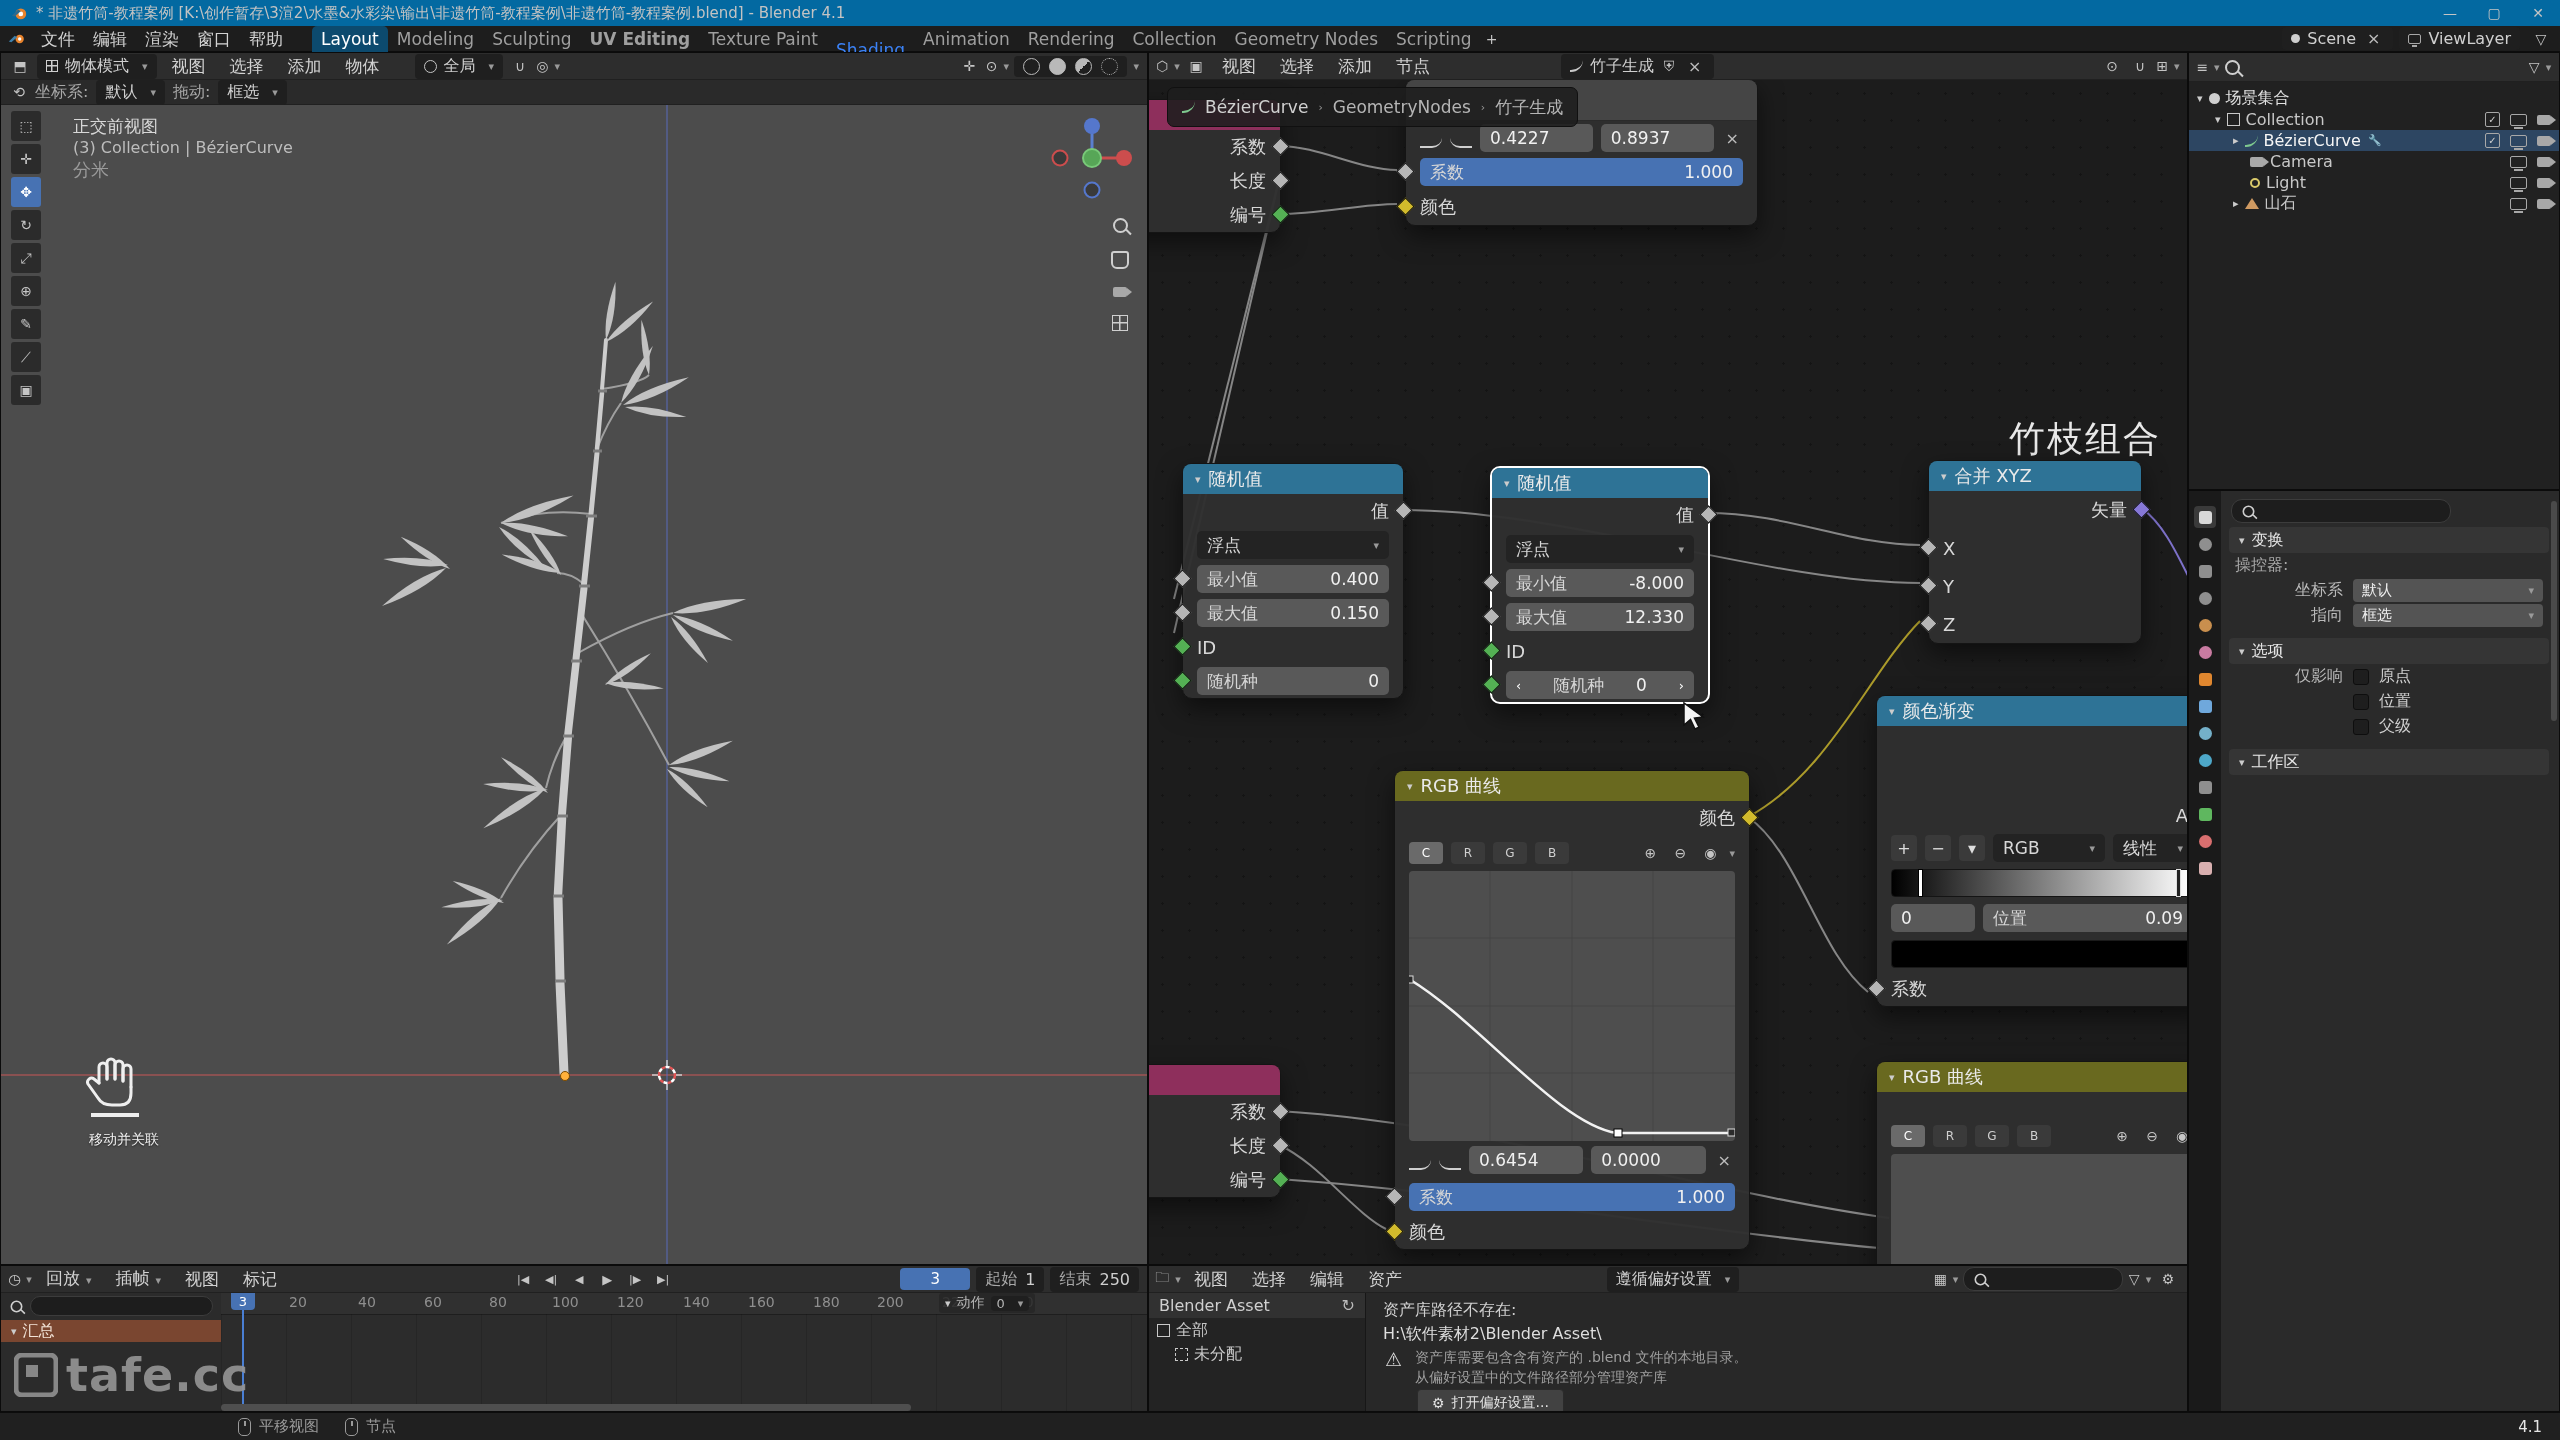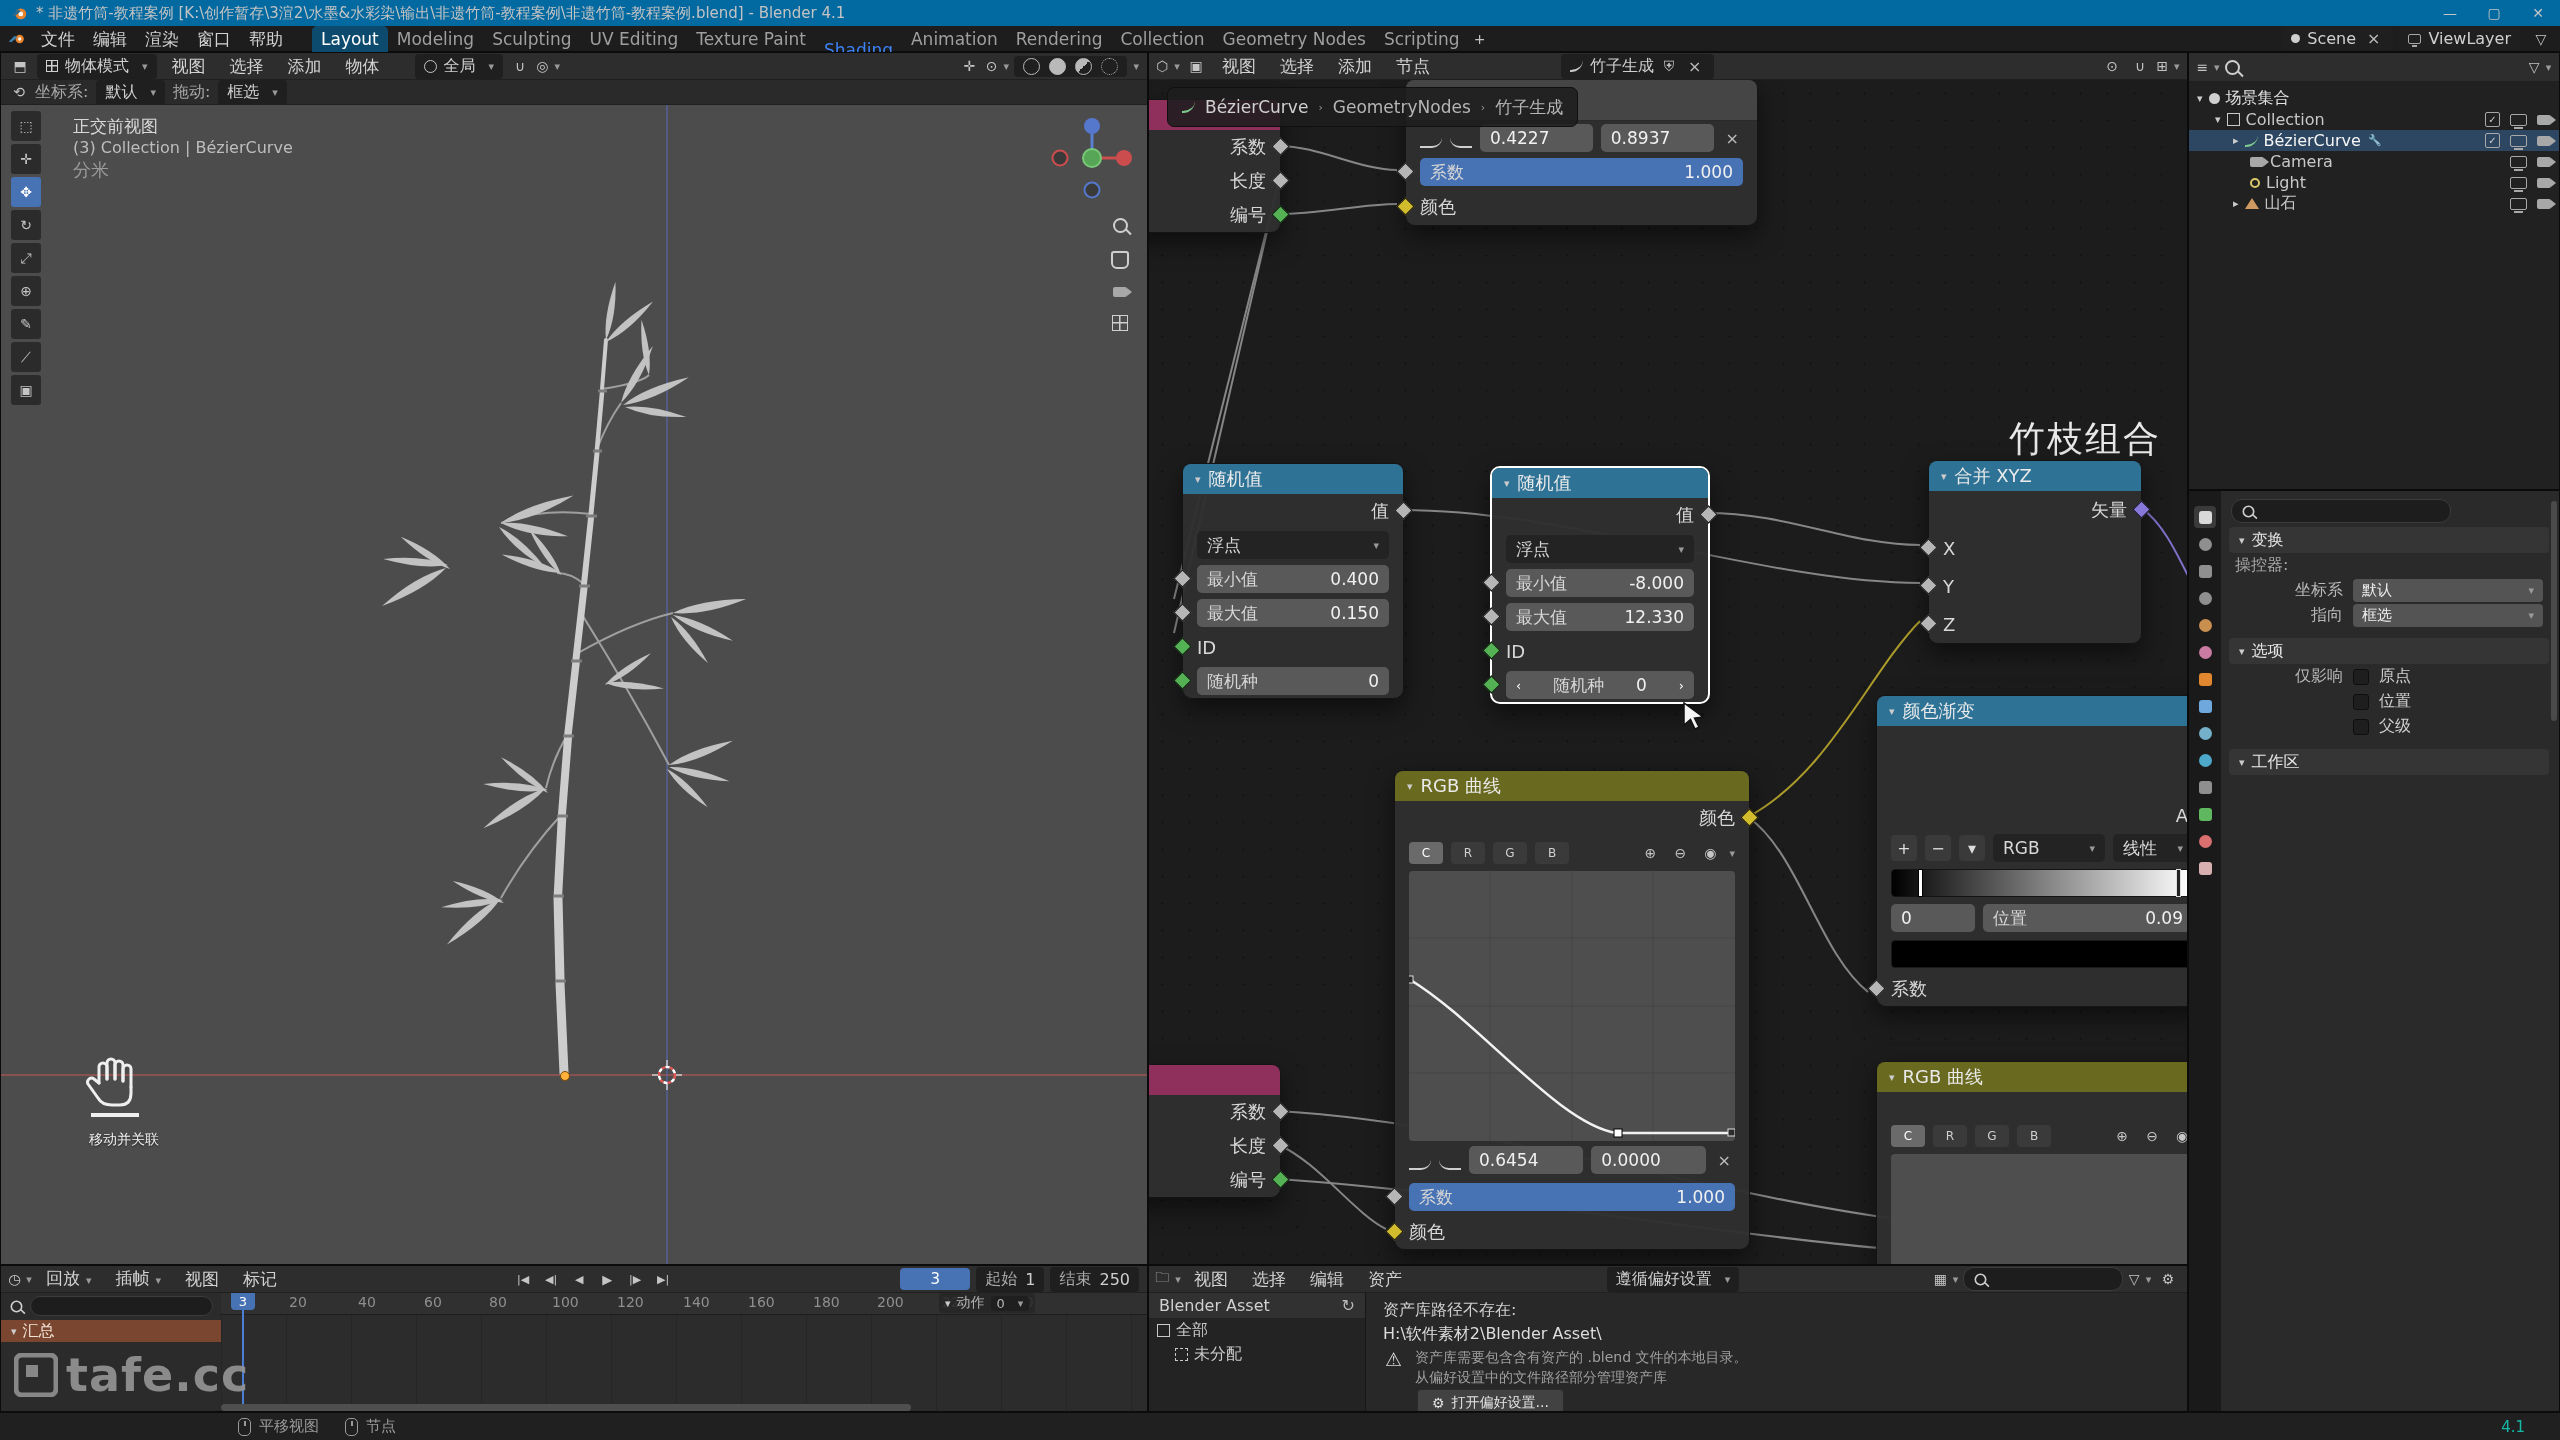--- a/index.html
+++ b/index.html
@@ -100,21 +100,21 @@
   </svg>
   <span class="menu">文件</span>
   <span class="menu">编辑</span>
   <span class="menu">渲染</span>
   <span class="menu">窗口</span>
   <span class="menu">帮助</span>
   <span style="width:20px"></span>
   <span class="menu" style="background:#0c4a6e;color:#ffffff;border-radius:5px 5px 0 0;text-align:right;">Layout</span>
   <span class="menu" style="color:#9f9f9f;">Modeling</span>
   <span class="menu" style="color:#9f9f9f;">Sculpting</span>
-  <span class="menu" style="color:#9f9f9f;">UV Editing</span>
+  <span class="menu" style="color:#9f9f9f;font-weight:bold;">UV Editing</span>
   <span class="menu" style="color:#9f9f9f;">Texture Paint</span>
   <span class="menu" style="color:#3b82f6;margin-top:23px;">Shading</span>
   <span class="menu" style="color:#9f9f9f;">Animation</span>
   <span class="menu" style="color:#9f9f9f;">Rendering</span>
   <span class="menu" style="color:#9f9f9f;">Collection</span>
   <span class="menu" style="color:#9f9f9f;">Geometry Nodes</span>
   <span class="menu" style="color:#9f9f9f;">Scripting</span>
   <span class="icbox">+</span>
   <span style="flex:1"></span>
   <span class="pill" style="margin-right:6px;">
@@ -922,21 +922,21 @@
   </div>
 </div>
 
 <div class="abs" id="statusbar" style="left:0;top:1412px;width:2560px;height:28px;background:#202020;border-top:1px solid #0c0c0c;box-sizing:border-box;display:flex;align-items:center;font-size:15px;color:#9a9a9a;">
   <span style="width:238px"></span>
   <span class="mousei"></span>
   <span style="margin:0 26px 0 8px;">平移视图</span>
   <span class="mousei"></span>
   <span style="margin-left:8px;">节点</span>
   <span style="flex:1"></span>
-  <span style="margin-right:35px;color:#14b8a6;">4.1</span>
+  <span style="margin-right:18px;color:#e5e5e5;">4.1</span>
 </div>
 
 <div class="abs" style="left:14px;top:1348px;display:flex;align-items:center;gap:8px;z-index:9;opacity:.92;">
   <svg width="44" height="44" viewBox="0 0 44 44">
     <rect x="2" y="2" width="40" height="40" rx="6" fill="none" stroke="#8f8f8f" stroke-width="5"></rect>
     <rect x="12" y="12" width="12" height="12" fill="#8f8f8f"></rect>
   </svg>
   <span style="font-size:46px;font-weight:bold;color:#949494;letter-spacing:1px;">tafe.cc</span>
 </div>
 

